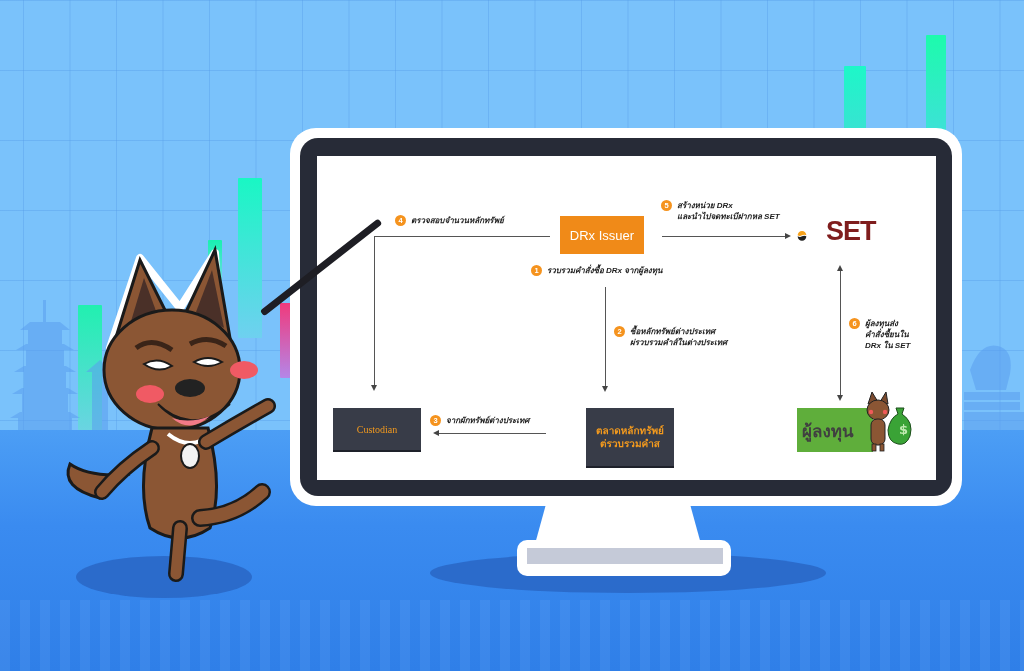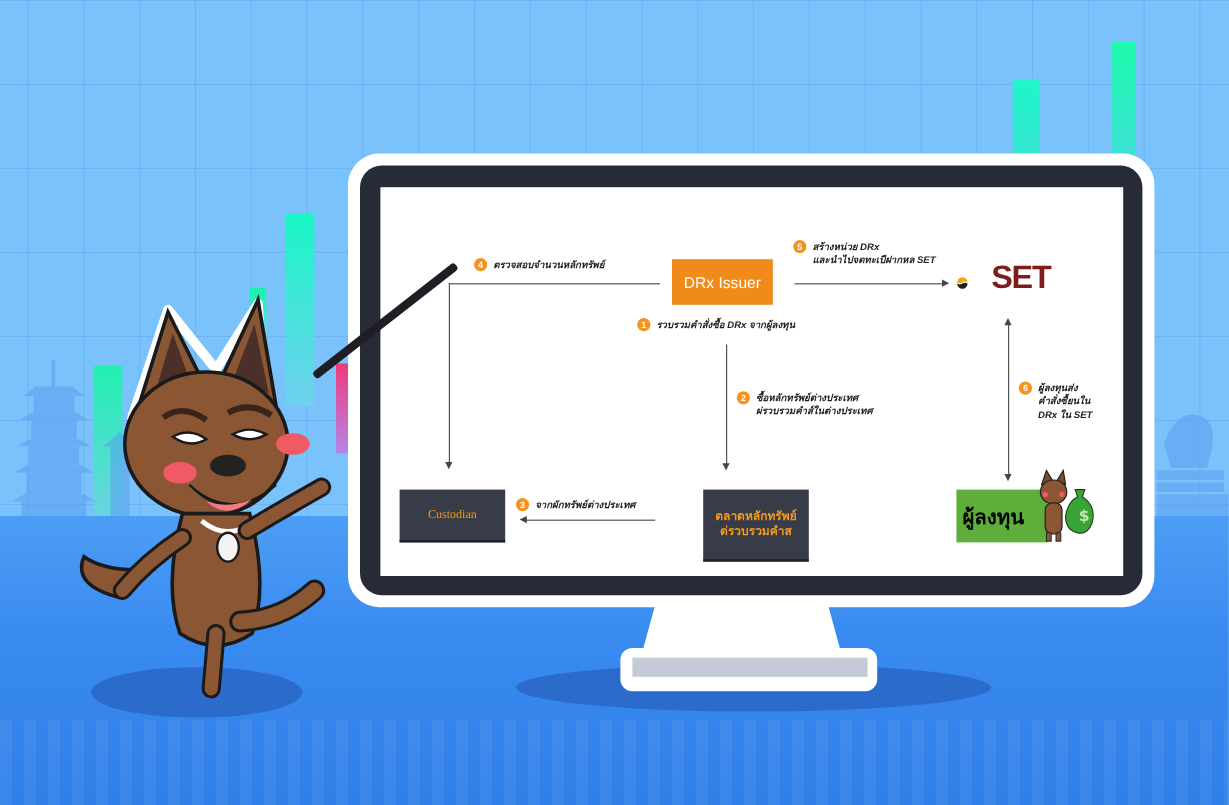--- a/index.html
+++ b/index.html
@@ -73,21 +73,21 @@
   .box-dark {
     position: absolute; background: #383c48; color: #f39a1e;
     font-family: "Liberation Sans", sans-serif; font-weight: bold;
     display: flex; align-items: center; justify-content: center; text-align: center;
     border-bottom: 2px solid #1e212a;
   }
   .box-custodian { left: 333px; top: 408px; width: 88px; height: 44px; font-size: 10px; font-weight: normal; font-family: Liberation Serif, serif; }
   .box-market { left: 560px; top: 408px; width: 88px; height: 60px; font-size: 10px; line-height: 13px; margin-left: 26px; }
   .box-investor {
     position: absolute; left: 797px; top: 408px; width: 76px; height: 44px;
-    background: #5fae3b; color: #000000; font-size: 17px; font-weight: bold;
+    background: #5fae3b; color: #404040; font-size: 17px; font-weight: bold;
     display: flex; align-items: center; padding-left: 5px;
     font-family: "Liberation Sans", sans-serif;
   }
   .set-logo { position: absolute; left: 798px; top: 220px; width: 90px; height: 32px; }
   .set-text {
     position: absolute; left: 826px; top: 216px; font-size: 27px; font-weight: bold;
     color: #7f1d1d; font-family: "Liberation Sans", sans-serif; letter-spacing: -1px;
   }
 
   .step {

